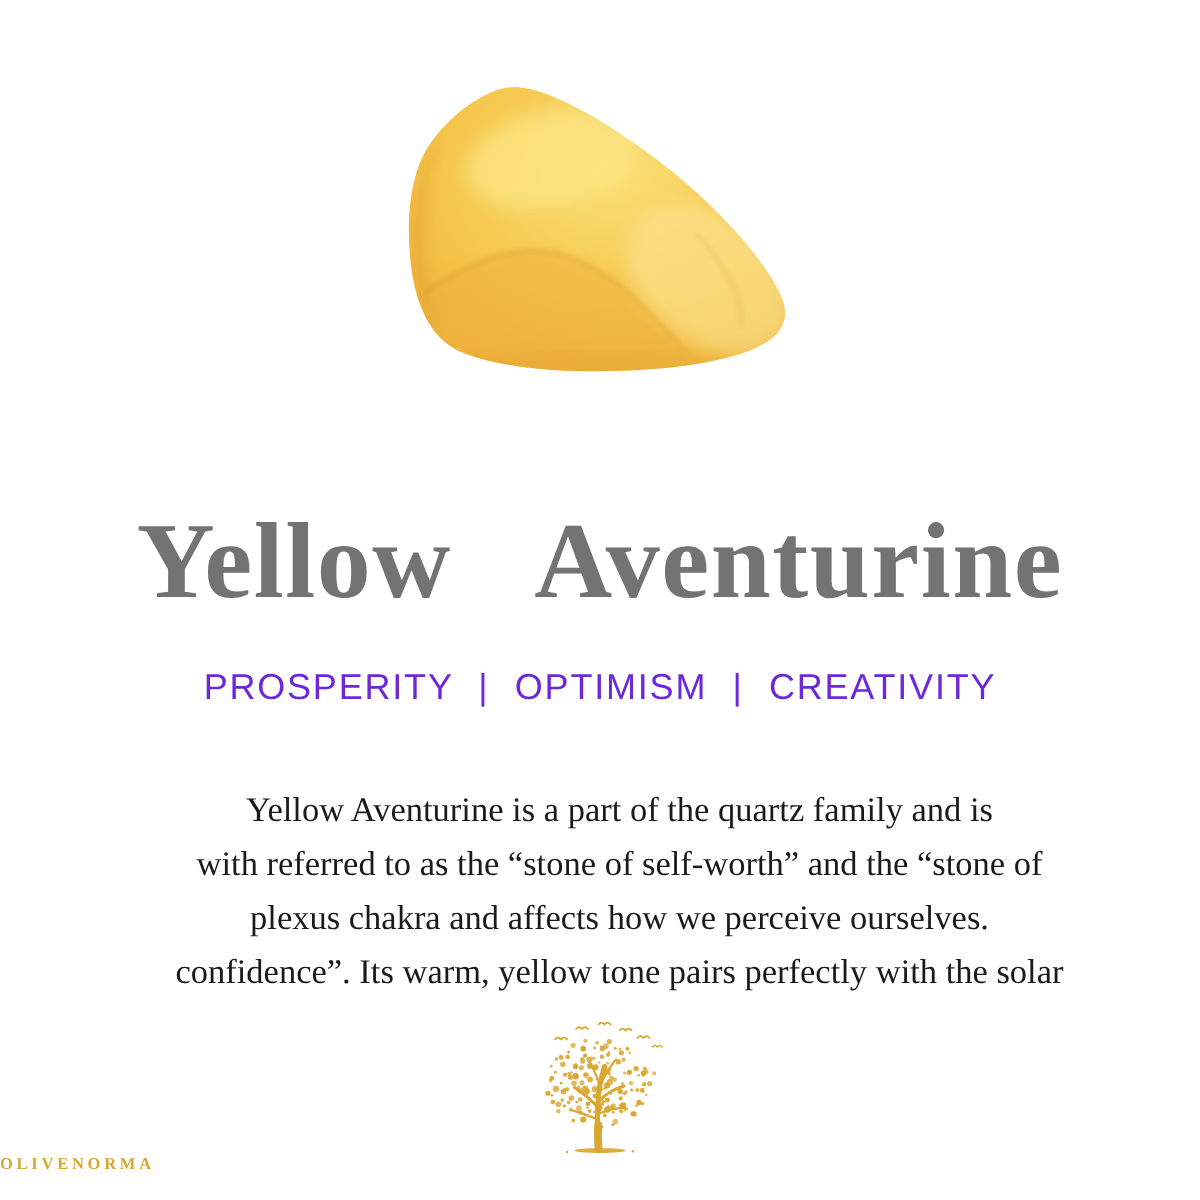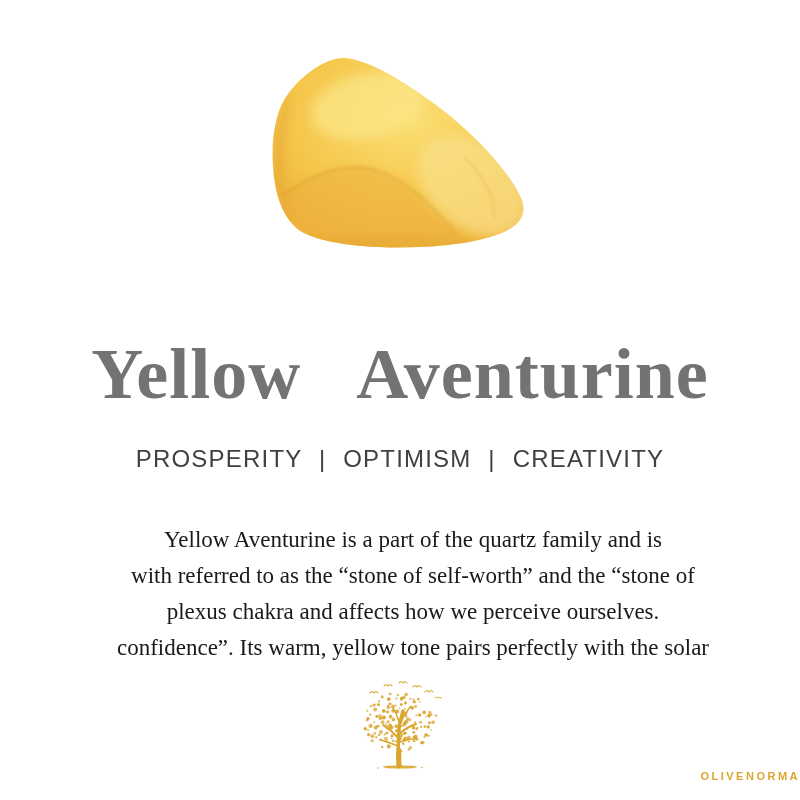--- a/index.html
+++ b/index.html
@@ -24,21 +24,21 @@
     color:#737373;
     white-space:nowrap;
   }
   .tagline{
     position:absolute;left:0;top:446px;width:800px;
     text-align:center;
     font-family:"Liberation Sans", sans-serif;
     font-size:24px;line-height:26px;
     letter-spacing:1.2px;
     word-spacing:9px;
-    color:#404040;
+    color:#6d28d9;
     white-space:nowrap;
   }
   .description{
     position:absolute;left:13px;top:522px;width:800px;
     text-align:center;
     font-family:"Liberation Serif", serif;
     font-size:23px;
     color:#1A1A1A;
   }
   .description .line{
@@ -46,22 +46,22 @@
     white-space:nowrap;
   }
   .brand{
     position:absolute;left:0;top:680px;width:800px;height:110px;
   }
   .brand .tree{
     position:absolute;left:348px;top:0;width:104px;height:90px;
   }
   .brand .wordmark{
     position:absolute;left:0;top:89px;width:800px;
-    text-align:right;
-    font-family:Liberation Sans, sans-serif;
+    text-align:left;
+    font-family:Liberation Serif, serif;
     font-weight:bold;
     font-size:11px;line-height:14px;
     letter-spacing:2.5px;
     color:#D9A62E;
     white-space:nowrap;
   }
 </style>
 </head>
 <body>
 

